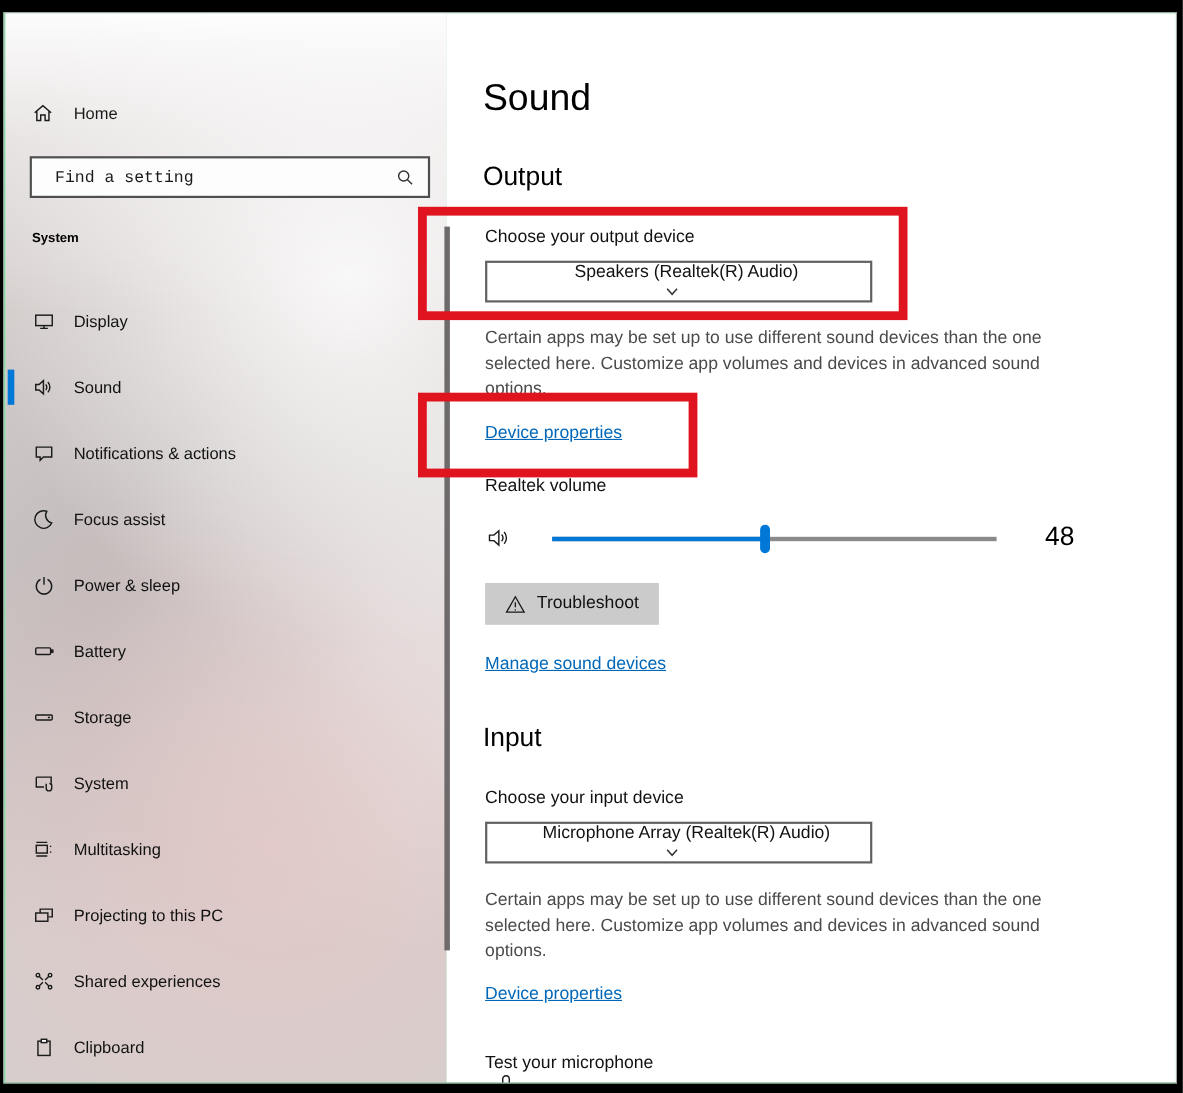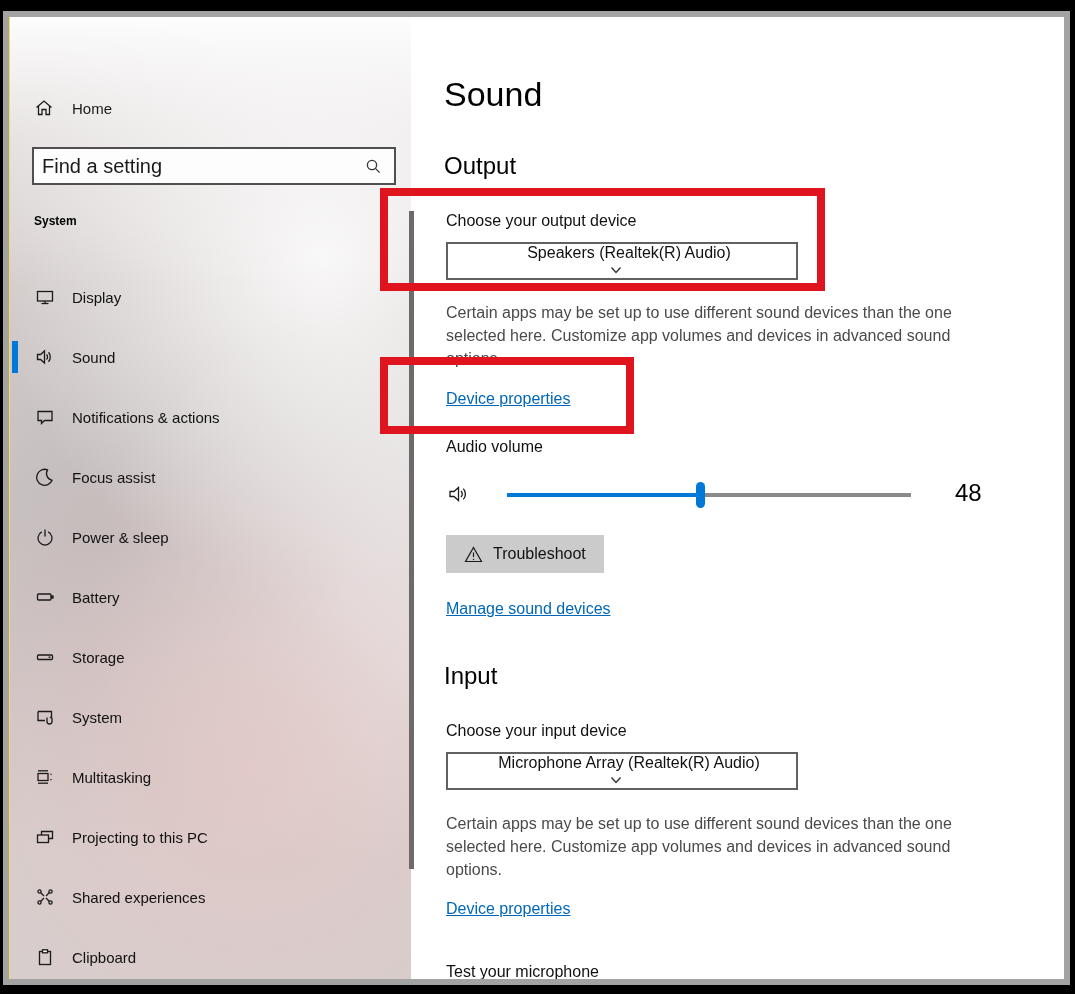--- a/index.html
+++ b/index.html
@@ -4,22 +4,22 @@
 <style>
   :root{
     --accent:#0078d7;
     --link:#0067b8;
     --annotation:#e0141e;
   }
   *{box-sizing:border-box;}
   html,body{margin:0;padding:0;background:#000;}
   body{font-family:"Liberation Sans","DejaVu Sans",sans-serif;color:#1a1a1a;}
   .canvas{position:relative;width:1075px;height:994px;background:#000;overflow:hidden;}
-  .window{position:absolute;left:3px;top:11px;right:5px;bottom:9px;background:#fde047;
-          border:6px solid #a3a3a3;overflow:hidden;}
+  .window{position:absolute;left:3px;top:11px;right:5px;bottom:9px;background:#86efac;
+          border:1px solid #a3a3a3;overflow:hidden;}
   
   .titlebar{position:absolute;left:0;top:0;right:0;height:44px;}
   .back-btn{position:absolute;left:20px;top:6px;width:34px;height:30px;display:flex;
             align-items:center;justify-content:center;font-size:20px;color:#222;cursor:pointer;}
   .app-title{position:absolute;left:80px;top:11px;font-size:15px;color:#111;}
   .caption-btns{position:absolute;right:0;top:0;display:flex;}
   .caption-btn{width:54px;height:36px;display:flex;align-items:center;justify-content:center;
                color:#333;cursor:pointer;}
   
   .sidebar{position:absolute;left:1px;top:0;width:401px;bottom:0;
@@ -30,21 +30,21 @@
       radial-gradient(circle at 25% 55%, rgba(176,168,170,0.55), rgba(176,168,170,0) 52%),
       radial-gradient(circle at 85% 60%, rgba(240,238,240,0.9), rgba(240,238,240,0) 40%),
       #d5cecd;}
   .home-row{position:absolute;left:0;top:71px;width:100%;height:40px;display:flex;
             align-items:center;cursor:pointer;}
   .home-row .icon{margin-left:24px;}
   .home-row .label{margin-left:18px;font-size:15px;}
   .search-box{position:absolute;left:22px;top:130px;width:364px;height:38px;background:#fdfdfd;
               border:2px solid #4f4f4f;display:flex;align-items:center;}
   .search-box input{flex:1;border:none;outline:none;background:transparent;
-                    font-family:Liberation Sans, sans-serif;font-size:20px;color:#1a1a1a;padding:0 8px 0 8px;}
+                    font-family:Liberation Mono, monospace;font-size:15px;color:#1a1a1a;padding:0 8px 0 21px;}
   .search-box input::placeholder{color:#1a1a1a;opacity:1;}
   .search-icon{margin-right:12px;display:flex;}
   .section-label{position:absolute;left:24px;top:197px;font-size:12px;font-weight:bold;color:#000;}
   .nav-list{position:absolute;left:0;top:250px;width:100%;}
   .nav-item{position:relative;height:60px;display:flex;align-items:center;cursor:pointer;}
   .nav-item .icon{margin-left:24px;width:22px;display:flex;justify-content:center;}
   .nav-item .label{margin-left:16px;font-size:15px;color:#111;}
   .nav-item .accent-bar{display:none;}
   .nav-item.selected .accent-bar{display:block;position:absolute;left:2px;top:14px;width:6px;height:32px;
                                  background:var(--accent);}
@@ -277,21 +277,21 @@
           <svg width="16" height="16" viewBox="0 0 16 16" fill="none" stroke="#333" stroke-width="1.4">
               <polyline points="3.5,5.5 8,10.5 12.5,5.5"></polyline>
             </svg>
         </span>
       </div>
 
       <div class="para" style="left:35px;top:284px;">Certain apps may be set up to use different sound devices than the one selected here. Customize app volumes and devices in advanced sound options.</div>
 
       <div class="link" style="left:35px;top:373px;">Device properties</div>
 
-      <div class="field-label" style="left:35px;top:421px;">Audio volume</div>
+      <div class="field-label" style="left:35px;top:421px;">Realtek volume</div>
 
       <div class="slider-row">
         <span class="slider-icon">
           <svg width="24" height="24" viewBox="0 0 24 24" fill="none" stroke="#1a1a1a" stroke-width="1.3">
               <path d="M4 9.5 H8 L12.5 5.5 V18.5 L8 14.5 H4 Z"></path>
               <path d="M15 9 a4.2 4.2 0 0 1 0 6"></path>
               <path d="M17.3 6.6 a8 8 0 0 1 0 10.8"></path>
             </svg>
         </span>
         <div class="slider-track">

